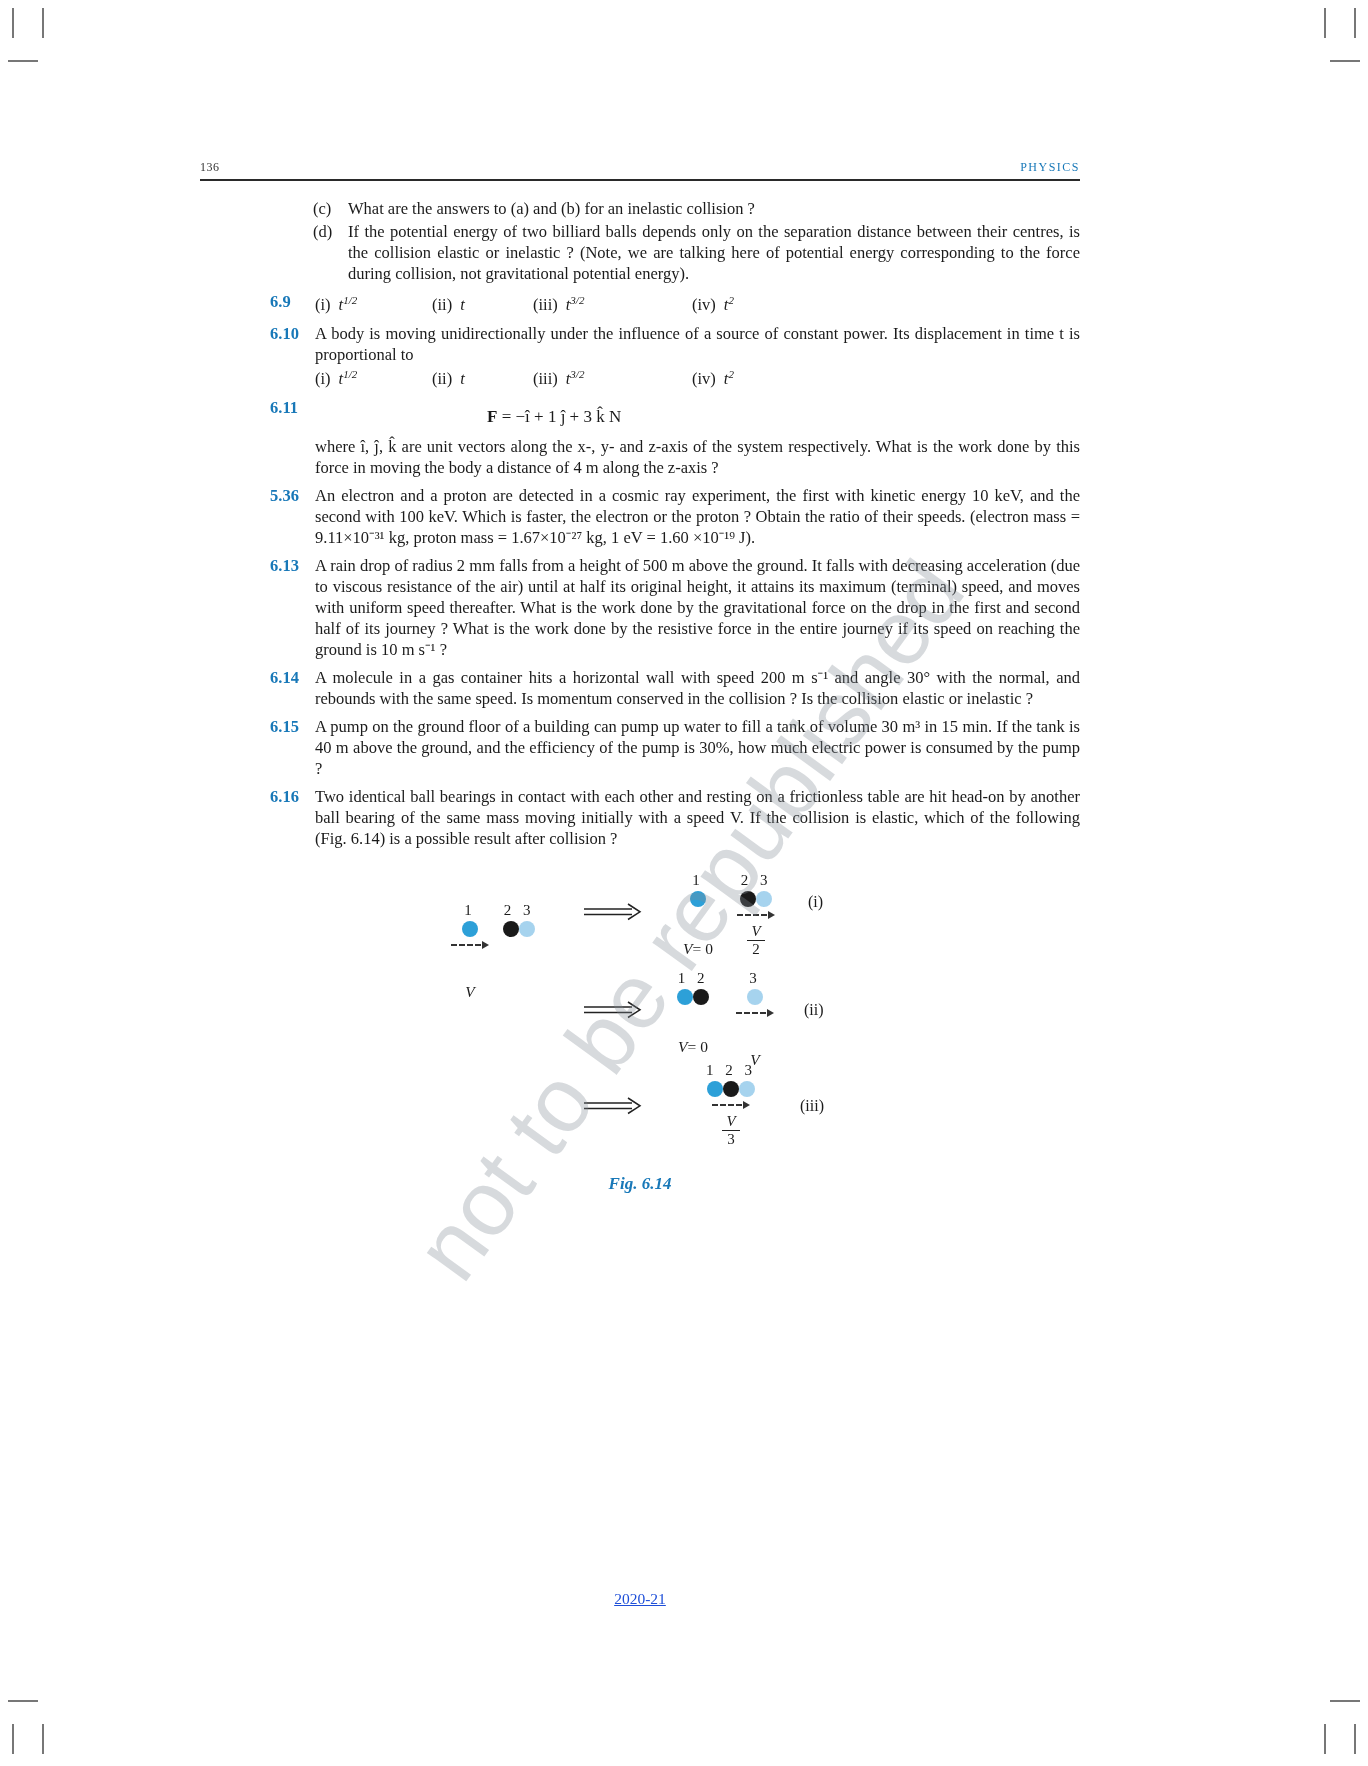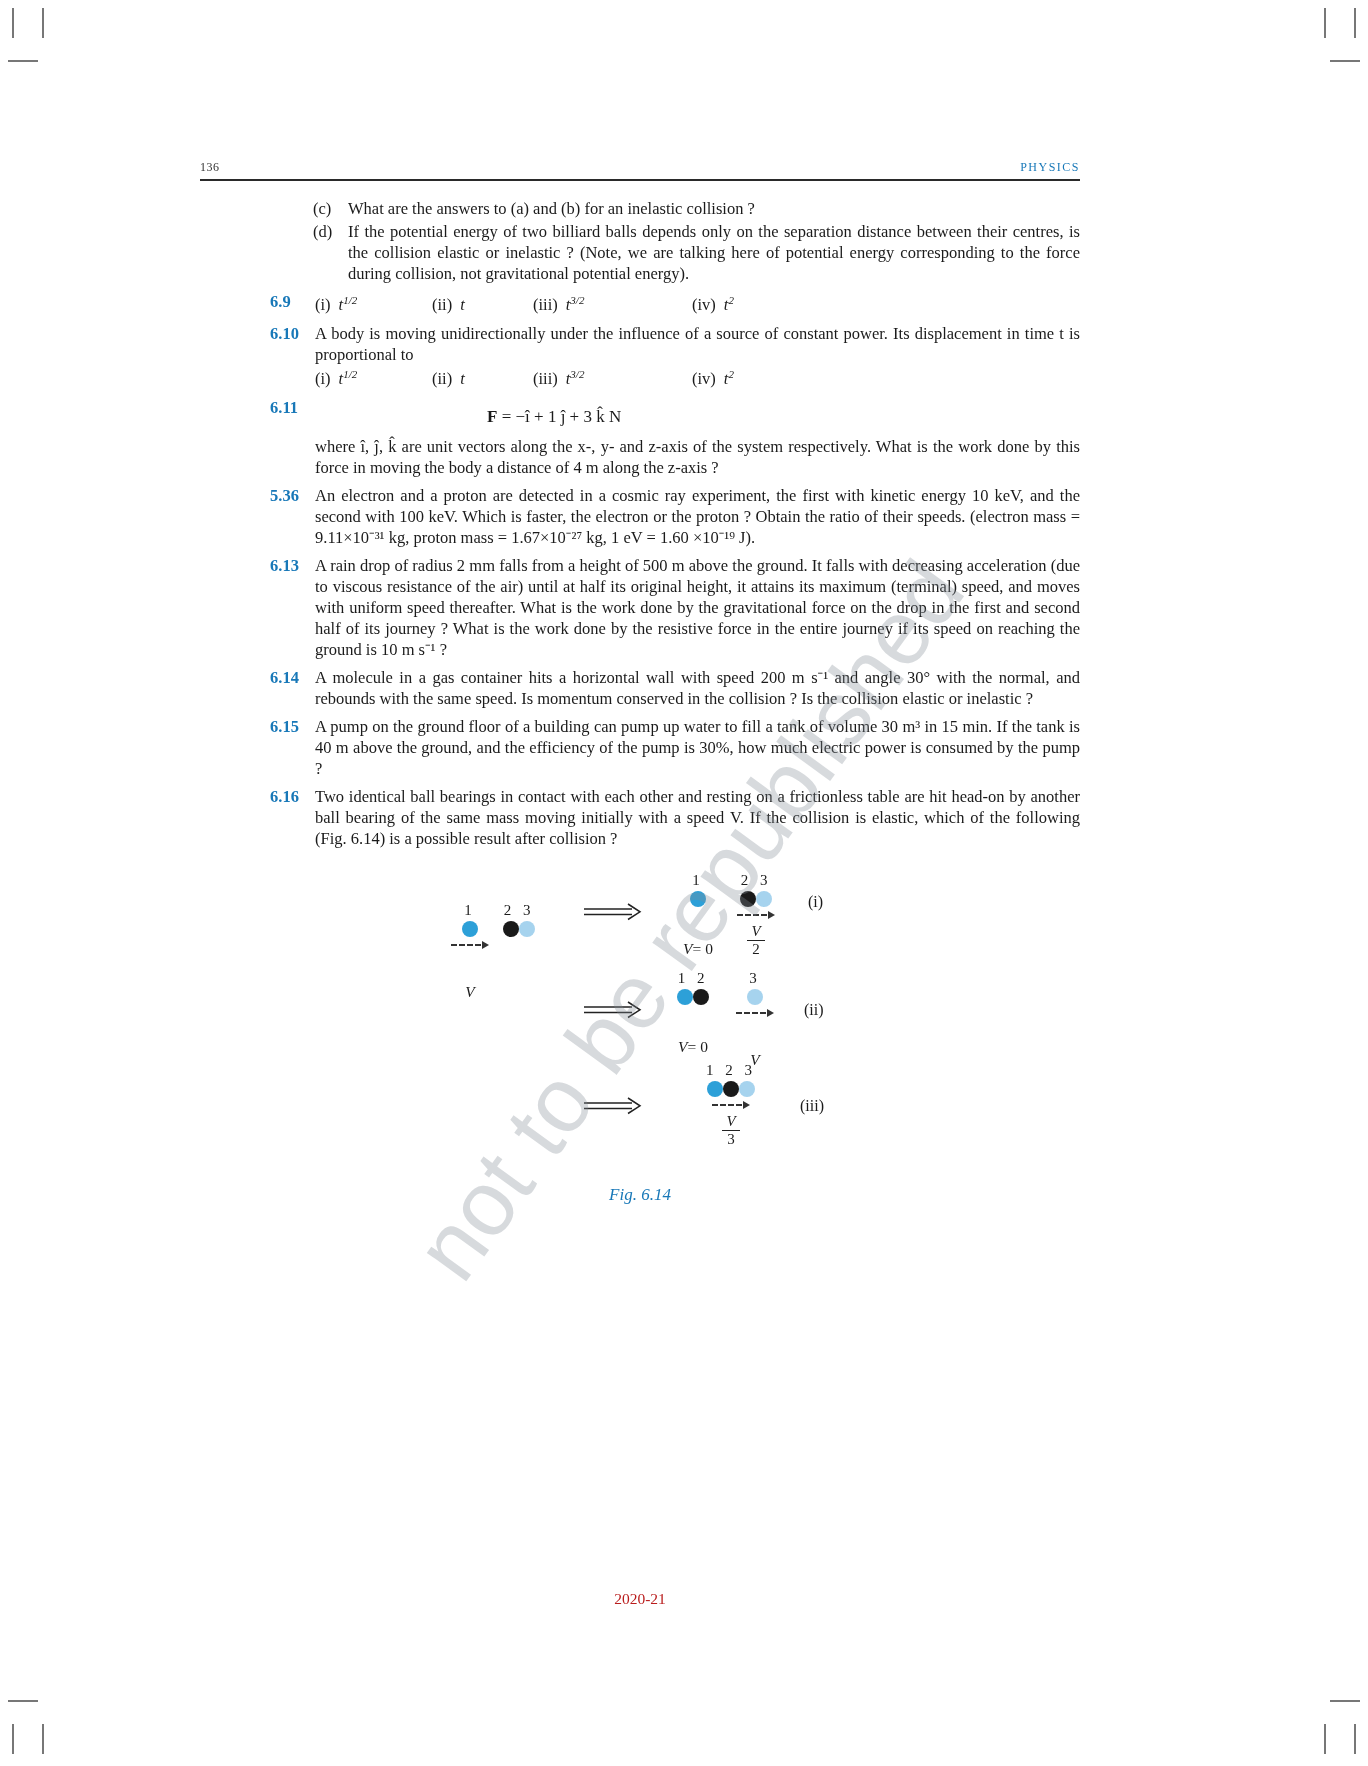--- a/index.html
+++ b/index.html
@@ -62,25 +62,25 @@
   .tri { width:0; height:0; border-left:7px solid #333; border-top:4.5px solid transparent; border-bottom:4.5px solid transparent; margin-left:1px; }
   .speed { font-size:15.5px;margin-top:28px; }
   .speed i, .frac-num { font-style:italic; }
   .fraction { display:flex; flex-direction:column; align-items:center; font-size:15px; line-height:17px; }
   .frac-den { border-top:1.3px solid #222; padding:0 5px; }
   .dbl-arrow { position:absolute; }
   .outcome-tag { position:absolute; font-size:16px; }
 
   .fig-caption {
     text-align:center; color:var(--accent,#1878b8);
-    font-weight:normal; font-style:italic; font-size:17px; margin-top:19px;
-  }
-
-  
-  .footer { position:absolute; left:200px; top:1590px; width:880px; text-align:center; font-size:15.5px; color:#b91c1c; }
+    font-weight:bold; font-style:italic; font-size:17px; margin-top:8px;
+  }
+
+  
+  .footer { position:absolute; left:200px; top:1590px; width:880px; text-align:center; font-size:15.5px; color:#1d4ed8;text-decoration:underline; }
 
   
   .watermark {
     position:absolute; left:120px; top:400px; width:1140px; height:1040px;
     display:flex; align-items:center; justify-content:center;
     pointer-events:none; z-index:5;
   }
   .watermark span {
     transform:rotate(-54deg);
     font-size:92px; white-space:nowrap;

